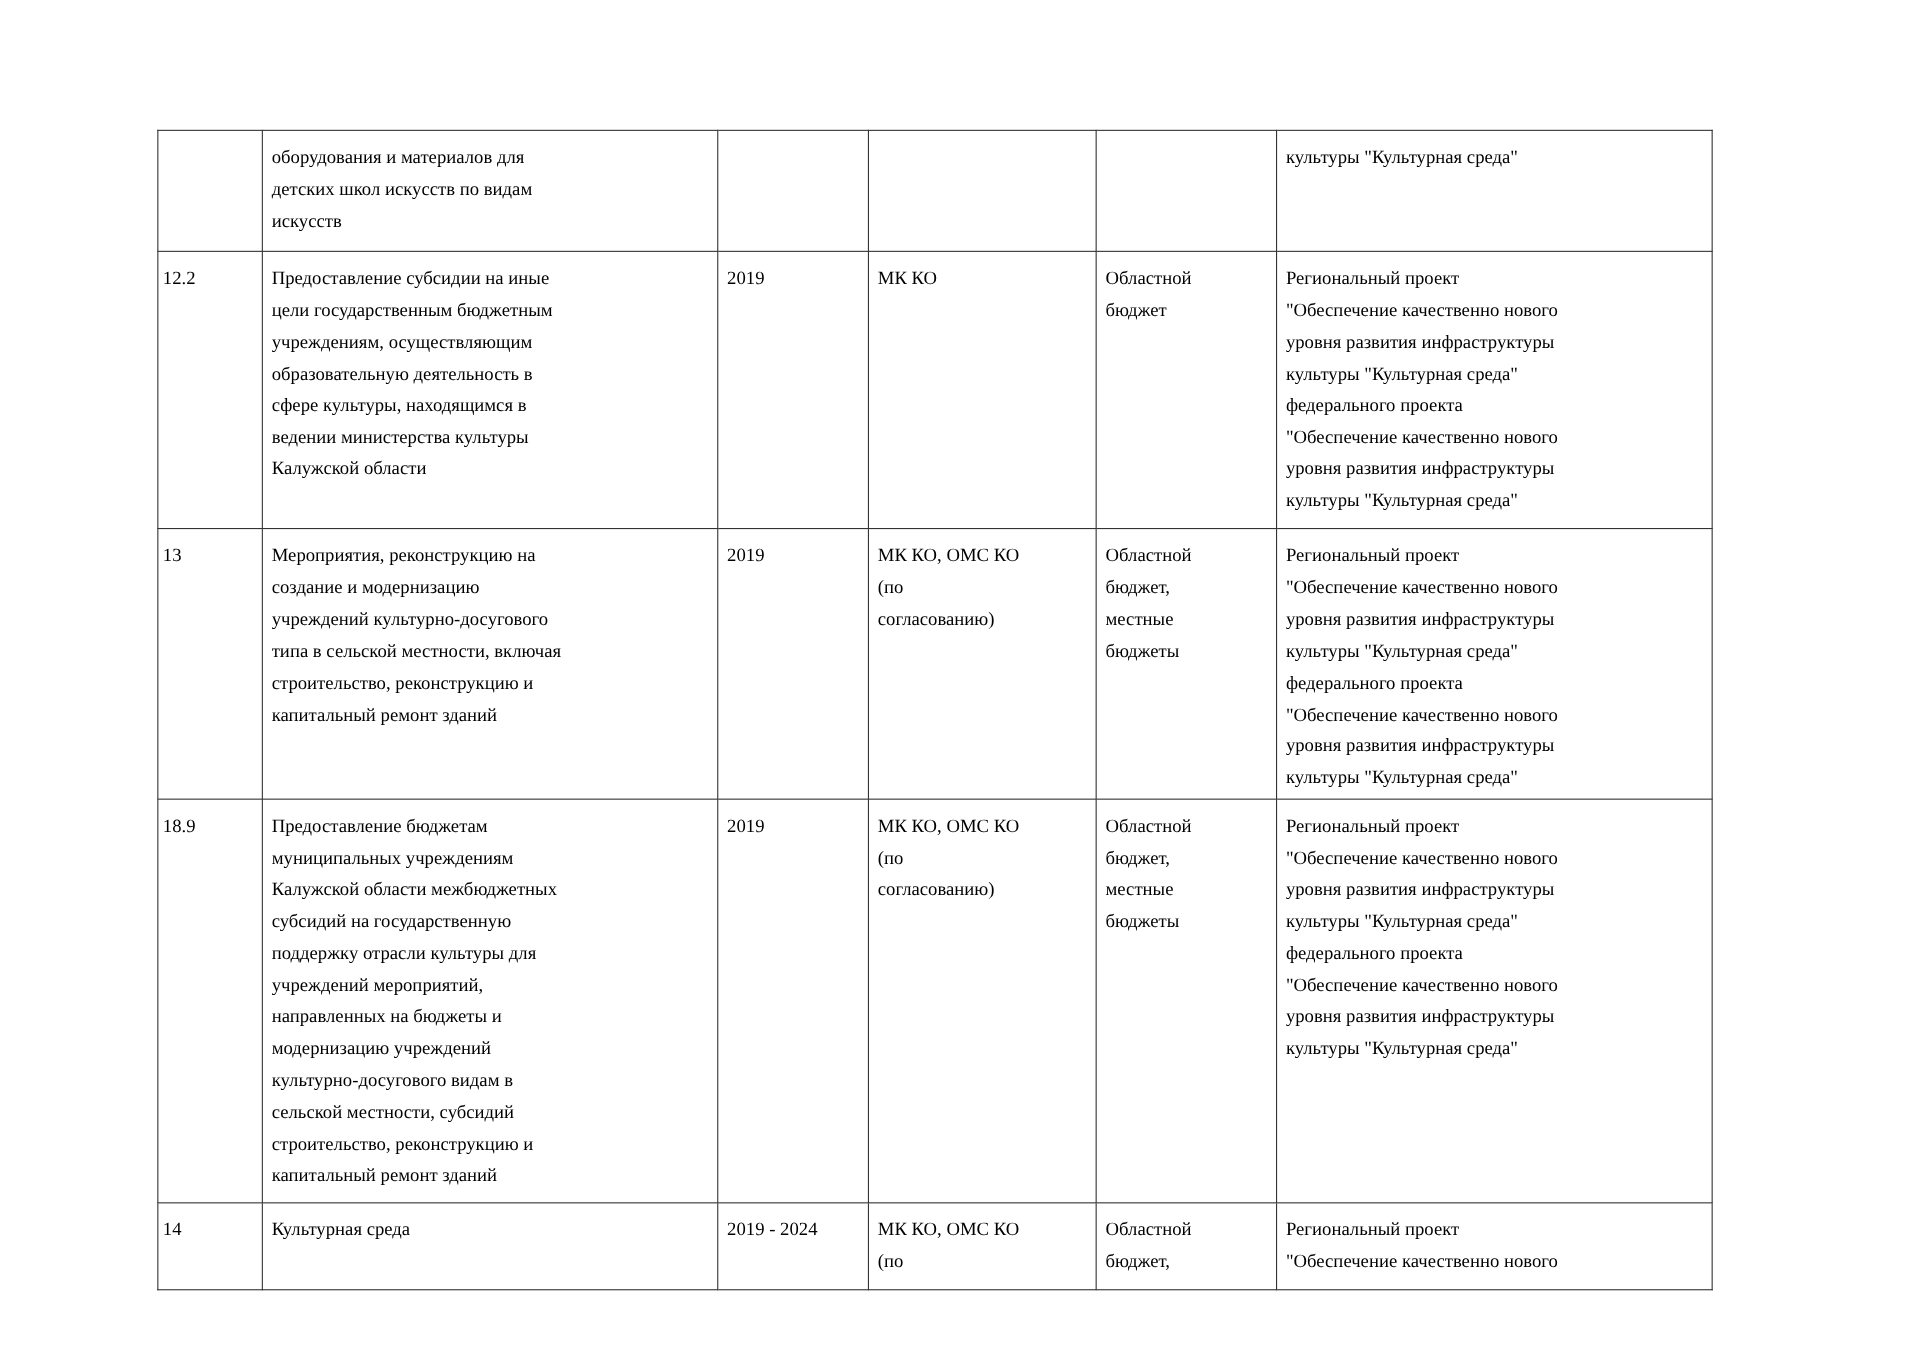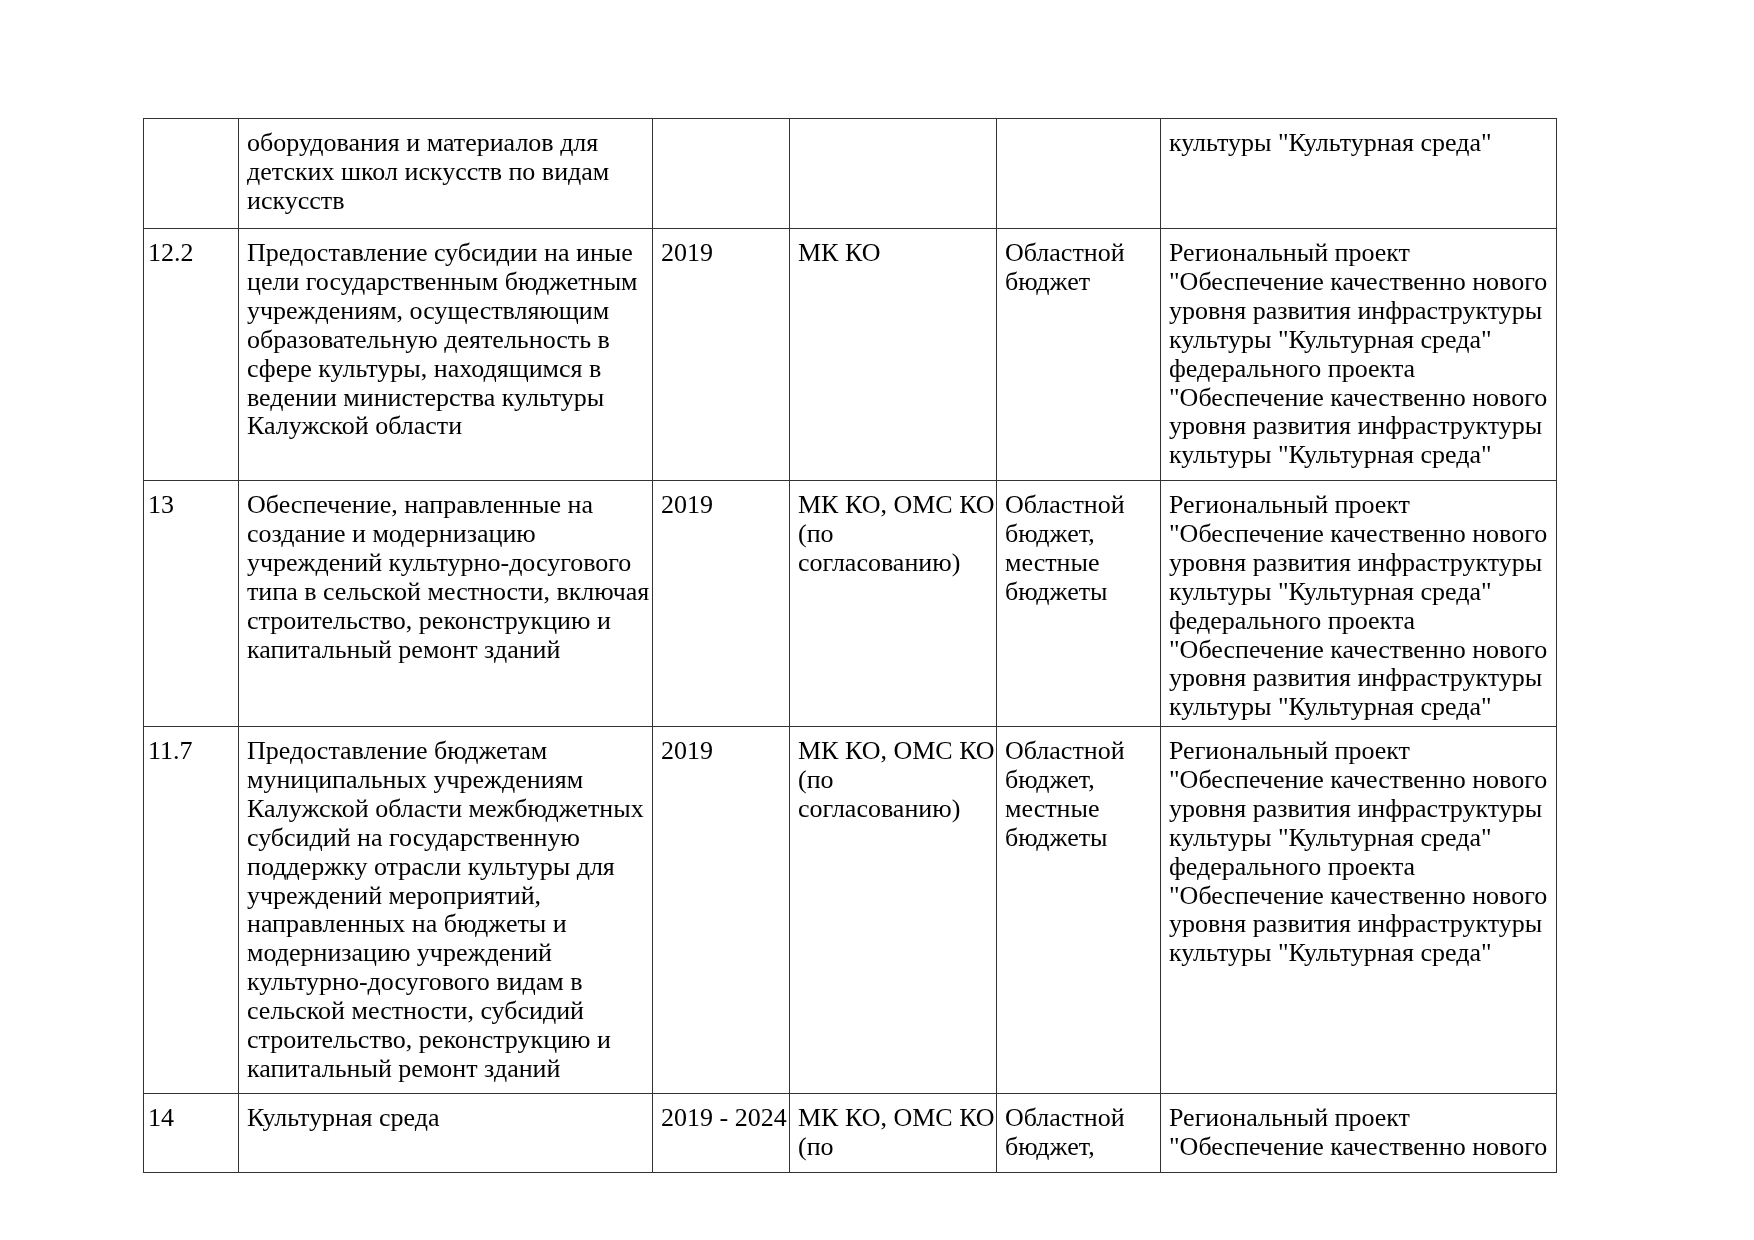--- a/index.html
+++ b/index.html
@@ -20,21 +20,21 @@
     left: 143px;
     top: 118px;
     border-collapse: collapse;
     table-layout: fixed;
     width: 1413px;
   }
   .doc-table td {
     border: 1.5px solid #333333;
     vertical-align: top;
     padding: 10px 7px 0 8px;
-    font-size: 26px;
+    font-size: 17px;
     line-height: 28.9px;
     overflow: hidden;
   }
   .doc-table td.num {
     padding-left: 4px;
     padding-right: 4px;
   }
   .line {
     display: block;
     white-space: nowrap;
@@ -106,21 +106,21 @@
           <span class="line">культуры "Культурная среда"</span>
           <span class="line">федерального проекта</span>
           <span class="line">"Обеспечение качественно нового</span>
           <span class="line">уровня развития инфраструктуры</span>
           <span class="line">культуры "Культурная среда"</span>
         </td>
     </tr>
     <tr class="r2">
       <td class="num">13</td>
       <td>
-          <span class="line">Обеспечение, направленные на</span>
+          <span class="line">Мероприятия, реконструкцию на</span>
           <span class="line">создание и модернизацию</span>
           <span class="line">учреждений культурно-досугового</span>
           <span class="line">типа в сельской местности, включая</span>
           <span class="line">строительство, реконструкцию и</span>
           <span class="line">капитальный ремонт зданий</span>
         </td>
       <td>
           <span class="line">2019</span>
         </td>
       <td>
@@ -139,21 +139,21 @@
           <span class="line">"Обеспечение качественно нового</span>
           <span class="line">уровня развития инфраструктуры</span>
           <span class="line">культуры "Культурная среда"</span>
           <span class="line">федерального проекта</span>
           <span class="line">"Обеспечение качественно нового</span>
           <span class="line">уровня развития инфраструктуры</span>
           <span class="line">культуры "Культурная среда"</span>
         </td>
     </tr>
     <tr class="r3">
-      <td class="num">11.7</td>
+      <td class="num">18.9</td>
       <td>
           <span class="line">Предоставление бюджетам</span>
           <span class="line">муниципальных учреждениям</span>
           <span class="line">Калужской области межбюджетных</span>
           <span class="line">субсидий на государственную</span>
           <span class="line">поддержку отрасли культуры для</span>
           <span class="line">учреждений мероприятий,</span>
           <span class="line">направленных на бюджеты и</span>
           <span class="line">модернизацию учреждений</span>
           <span class="line">культурно-досугового видам в</span>

